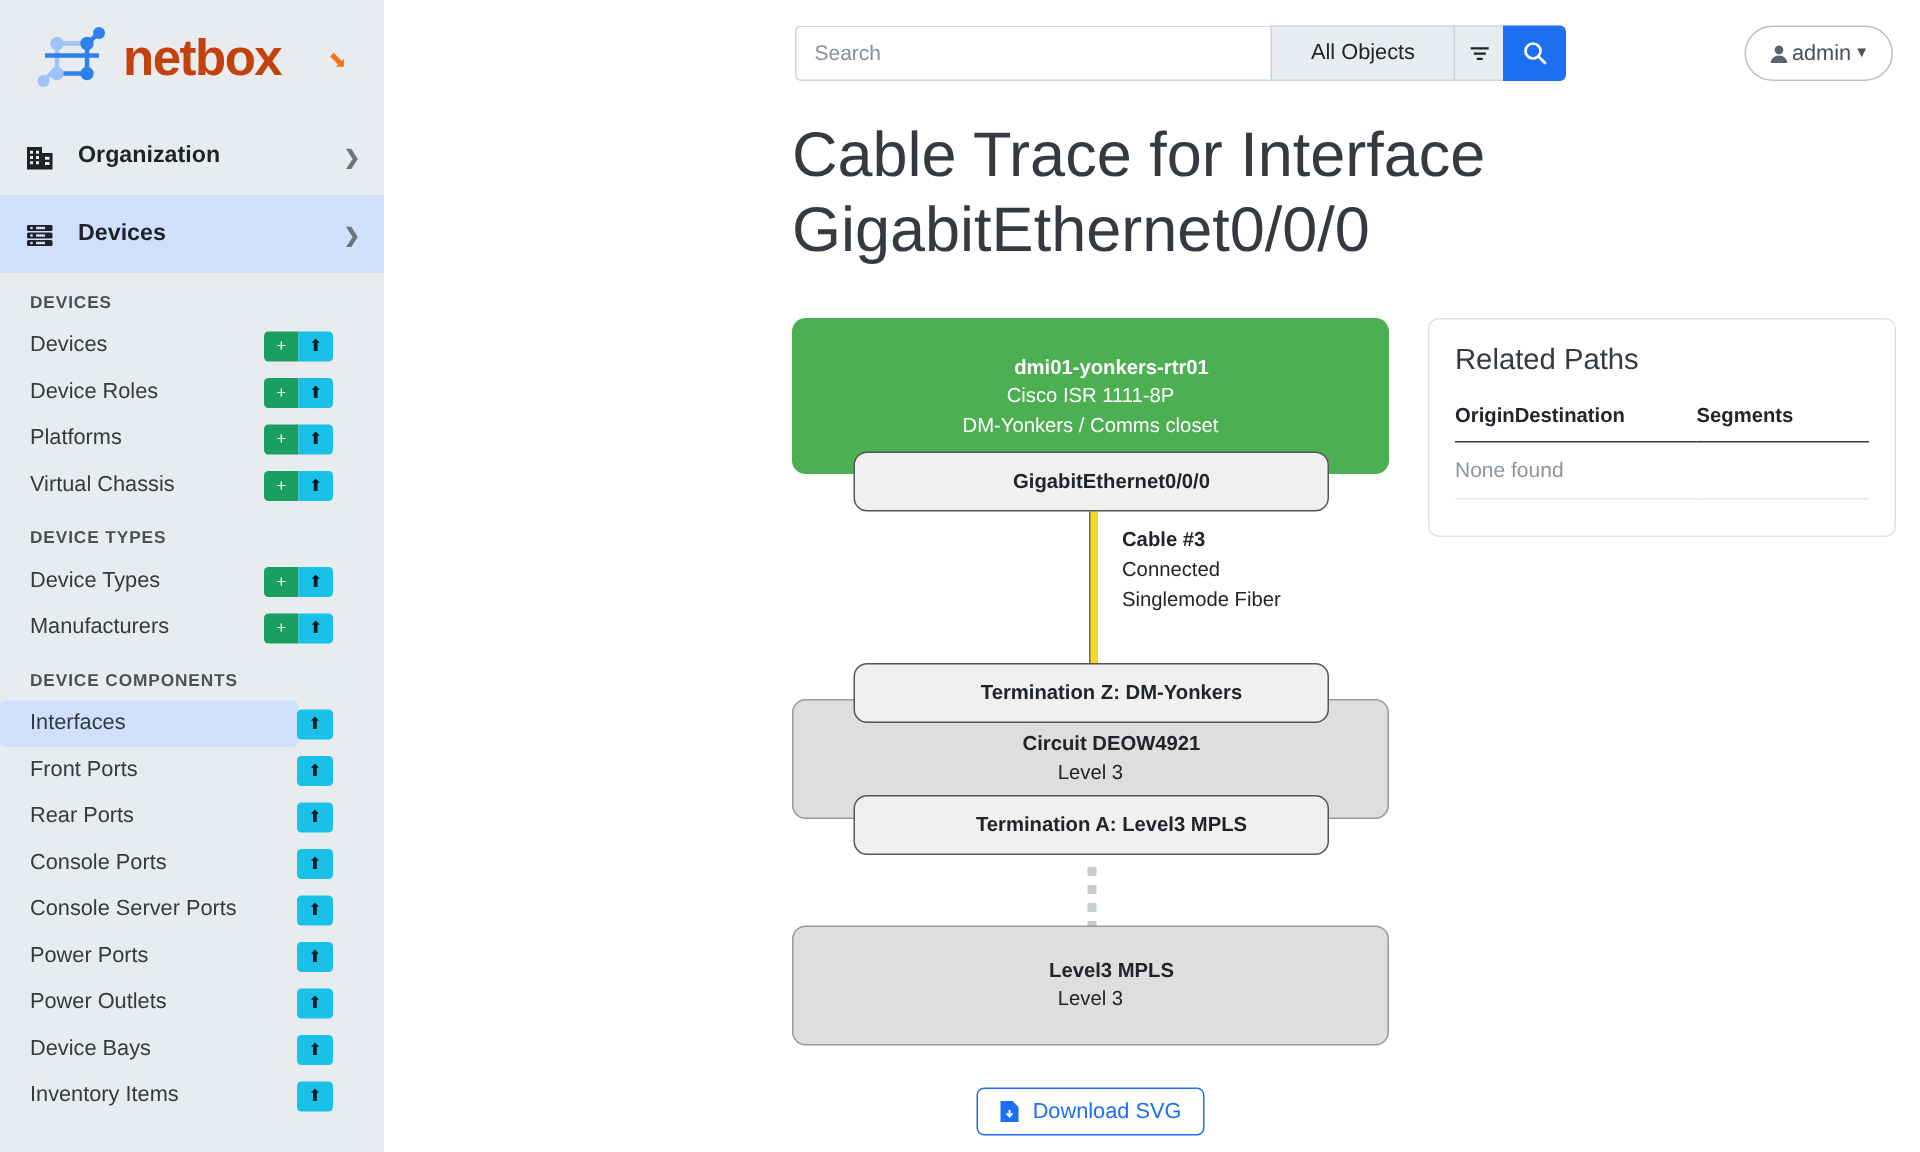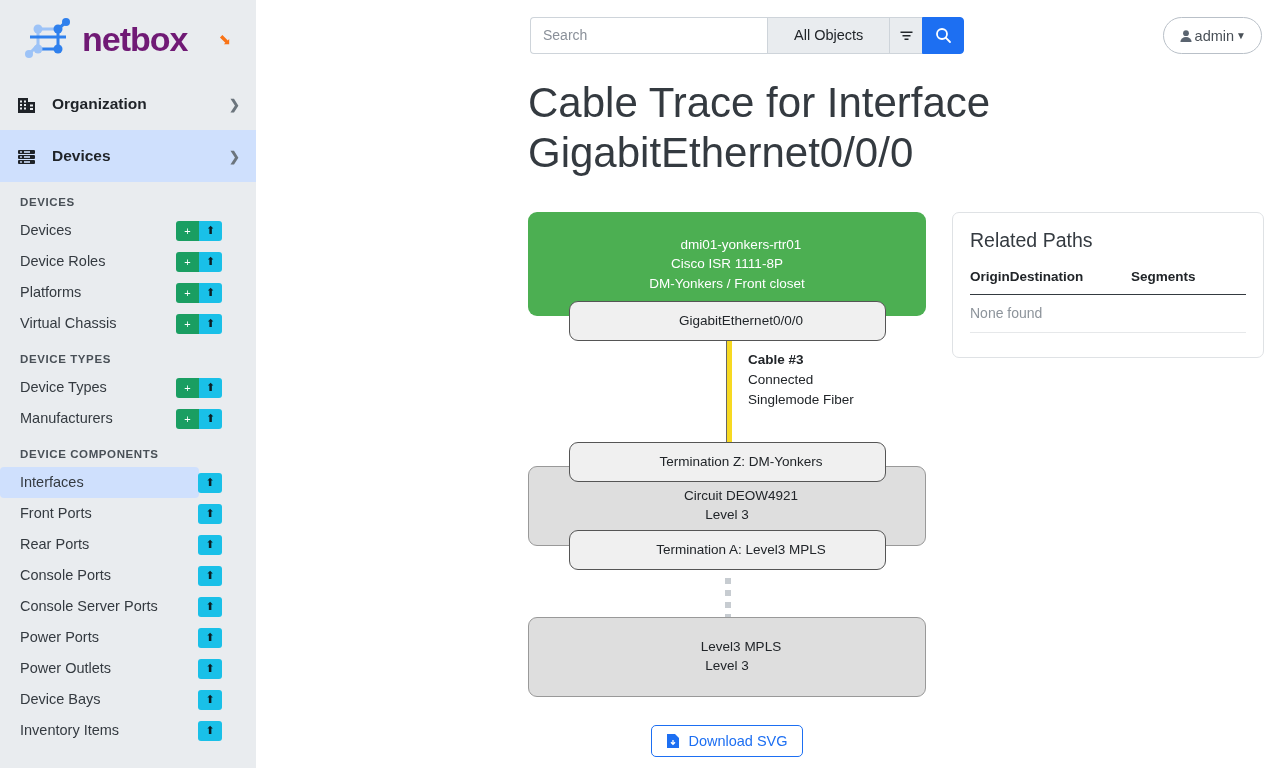--- a/index.html
+++ b/index.html
@@ -23,21 +23,21 @@
     position: relative;
   }
   .brand {
     height: 78px;
     display: flex; align-items: center;
     padding: 0 16px 0 18px;
     position: relative;
   }
   .brand-logo { display: flex; align-items: center; gap: 2px; }
   .brand-wordmark {
-    font-size: 34px; font-weight: bold; color: #701a75;
+    font-size: 34px; font-weight: bold; color: #c2410c;
     letter-spacing: -1px; line-height: 1; margin-left: 6px;
   }
   .pin-icon {
     position: absolute; right: 24px; top: 31px;
     color: #f97316; font-size: 15px; transform: rotate(45deg);
   }
 
   .nav-group {
     display: flex; align-items: center;
     height: 52px; padding: 0 16px 0 14px;
@@ -79,21 +79,21 @@
 
   
   .main { flex: 1; height: 768px; background: #ffffff; position: relative; overflow: hidden; }
 
   .topbar { height: 70px; display: flex; align-items: center; padding: 0 18px; }
   .search-wrap {
     display: flex; align-items: stretch; height: 37px;
     margin: 0 auto 0 256px;
   }
   .search-input {
-    width: 237px; height: 37px;
+    width: 317px; height: 37px;
     border: 1px solid #ced4da; border-right: none;
     border-radius: 4px 0 0 4px;
     padding: 0 12px; font-size: 14px; color: #4d7c0f;
     background: #ffffff; outline: none;
   }
   .search-input::placeholder { color: #8a9099; }
   .search-scope {
     display: flex; align-items: center; padding: 0 26px;
     background: #e9ecef; border: 1px solid #ced4da; border-right: none;
     font-size: 14.5px; color: #212529; cursor: pointer;
@@ -123,21 +123,21 @@
 
   .content { display: flex; padding: 33px 16px 0 272px; gap: 26px; }
 
   
   .trace { width: 400px; position: relative; }
   .node {
     position: relative;
     border: 1.3px solid #555; border-radius: 9px;
     text-align: center;
   }
-  .node .t1 { font-weight: normal; font-size: 13.5px; line-height: 1.45; padding-left: 28px; }
+  .node .t1 { font-weight: bold; font-size: 13.5px; line-height: 1.45; padding-left: 28px; }
   .node .t2 { font-size: 13.5px; line-height: 1.45; }
 
   .device-box {
     width: 398px; height: 104px; margin: 0 auto;
     background: #4caf52; border: none; border-radius: 9px;
     color: #ffffff; padding-top: 23px;
   }
   .term-box {
     width: 317px; height: 40px; margin: -15px auto 0;
     background: #f0f0f0; display: flex; align-items: center; justify-content: center;
@@ -407,21 +407,21 @@
 
     <div class="page-title">Cable Trace for Interface GigabitEthernet0/0/0</div>
 
     <div class="content">
 
       <div class="trace">
 
         <div class="node device-box">
           <div class="t1">dmi01-yonkers-rtr01</div>
           <div class="t2">Cisco ISR 1111-8P</div>
-          <div class="t2">DM-Yonkers / Front closet</div>
+          <div class="t2">DM-Yonkers / Comms closet</div>
         </div>
 
         <div class="node term-box">
           <div class="t1">GigabitEthernet0/0/0</div>
         </div>
 
         <div class="cable-seg">
           <div class="cable-line"></div>
           <div class="cable-info">
             <div class="ci-b">Cable #3</div>

